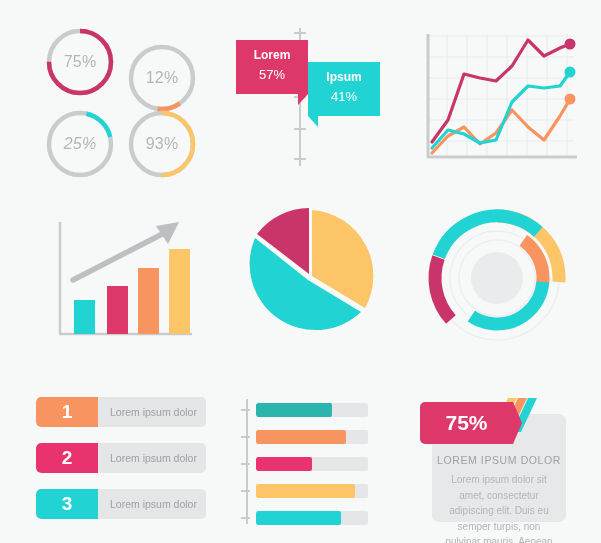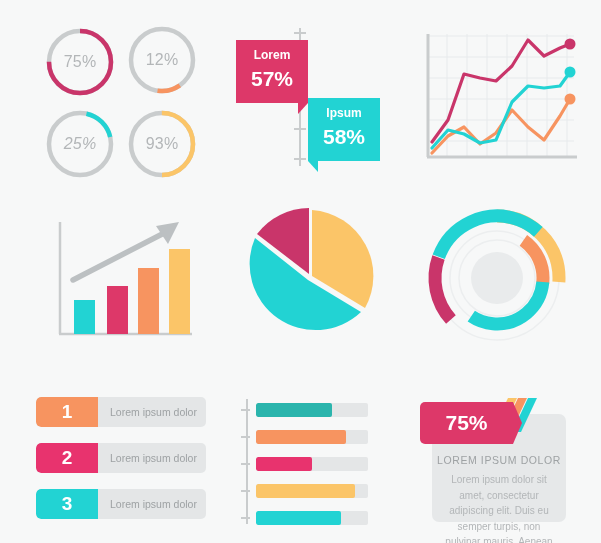--- a/index.html
+++ b/index.html
@@ -11,43 +11,43 @@
   }
   #canvas { position: relative; width: 601px; height: 543px; background: #f7f8f8; }
 
   
   .cell { position: absolute; }
 
   
   .rings { left: 34px; top: 22px; width: 180px; height: 170px; }
   .ring-wrap { position: absolute; width: 72px; height: 72px; }
   .ring-wrap.r0 { left: 10px;  top: 4px; }
-  .ring-wrap.r1 { left: 92px;  top: 2px; text-decoration: underline; }
+  .ring-wrap.r1 { left: 92px;  top: 20px; text-decoration: underline; }
   .ring-wrap.r2 { left: 10px;  top: 86px; font-style: italic; }
   .ring-wrap.r3 { left: 92px;  top: 86px; }
   .ring-wrap svg { position: absolute; inset: 0; }
   .ring-label {
     position: absolute; inset: 0;
     display: flex; align-items: center; justify-content: center;
     font-size: 16px; color: #b3b6b8; font-weight: 400;
     letter-spacing: .2px;
   }
 
   
   .flags { left: 228px; top: 22px; width: 170px; height: 170px; }
   .flag-axis { position: absolute; left: 71px; top: 6px; width: 2px; height: 138px; background: #c9cccd; }
   .flag-tick { position: absolute; left: 66px; width: 12px; height: 2px; background: #c9cccd; }
   .flag {
     position: absolute; color: #fff; text-align: center;
     padding: 9px 0 12px 0;
   }
   .flag .flag-title { font-size: 12px; font-weight: bold; line-height: 1.15; }
-  .flag .flag-pct   { font-size: 21px; font-weight: 700; margin-top: 4px; }
+  .flag .flag-pct   { font-size: 13px; font-weight: 400; margin-top: 4px; }
   .flag-left  { left: 8px;  top: 18px; width: 72px; background: #dd3869; }
-  .flag-right { left: 80px; top: 40px; width: 72px; background: #22d3d3; margin-top: 36px; }
+  .flag-right { left: 80px; top: 40px; width: 72px; background: #22d3d3; }
   .flag-notch { position: absolute; width: 0; height: 0; }
   .notch-left  { left: 62px; bottom: -11px; border-left: 10px solid #dd3869; border-bottom: 11px solid transparent; }
   .notch-right { left: 0px;  bottom: -11px; border-right: 10px solid #22d3d3; border-bottom: 11px solid transparent; }
 
   
   .linechart { left: 414px; top: 26px; width: 170px; height: 150px; }
 
   
   .barchart { left: 44px; top: 200px; width: 170px; height: 150px; }
 
@@ -165,21 +165,21 @@
     <div class="flag-tick" style="top:136px"></div>
 
     <div class="flag flag-left">
       <div class="flag-title">Lorem</div>
       <div class="flag-pct">57%</div>
       <span class="flag-notch notch-left"></span>
     </div>
 
     <div class="flag flag-right">
       <div class="flag-title">Ipsum</div>
-      <div class="flag-pct">58%</div>
+      <div class="flag-pct">41%</div>
       <span class="flag-notch notch-right"></span>
     </div>
   </div>
 
   <div class="cell linechart">
     <svg width="170" height="150" viewBox="0 0 170 150">
       <g stroke="#e7eaec" stroke-width="1">
         <line x1="14" y1="10" x2="160" y2="10"></line>
         <line x1="14" y1="31" x2="160" y2="31"></line>
         <line x1="14" y1="52" x2="160" y2="52"></line>

